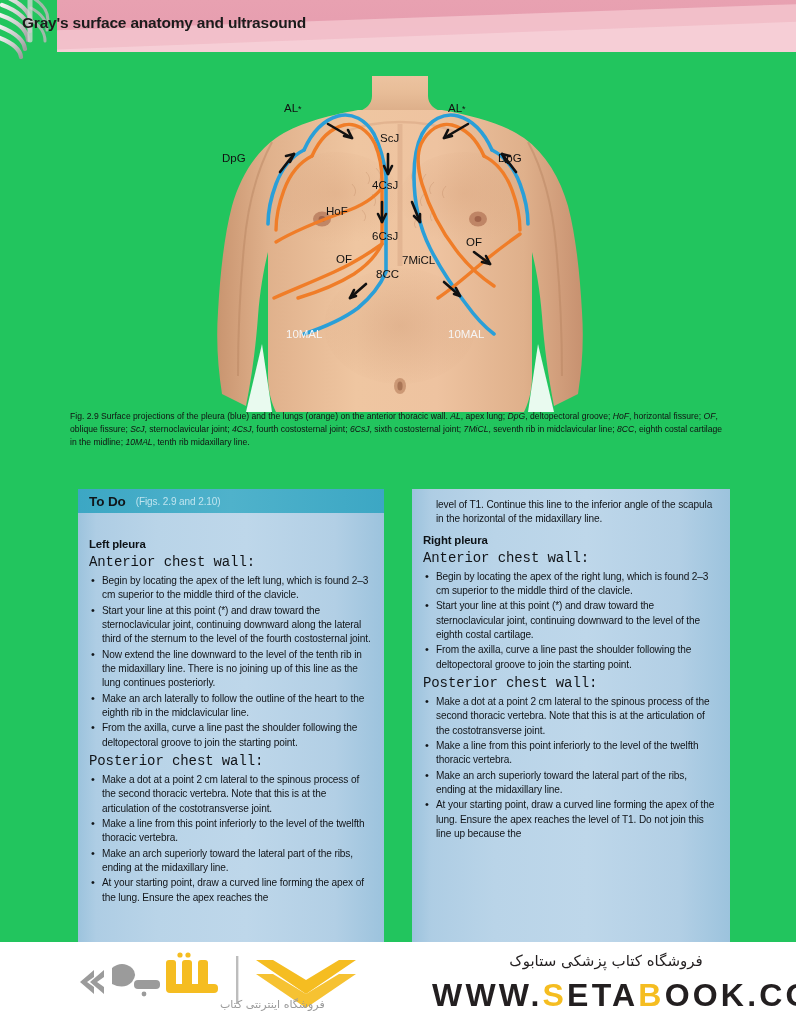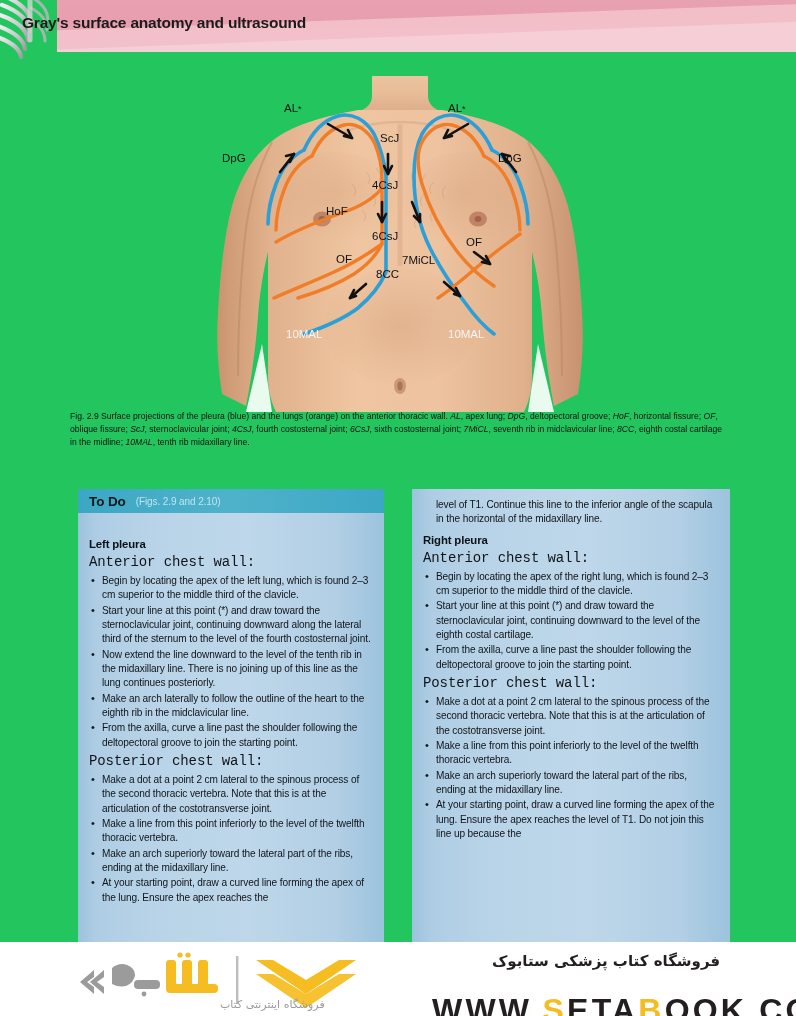--- a/index.html
+++ b/index.html
@@ -157,23 +157,22 @@
   }
   .footer-right {
     position: absolute; left: 432px; top: 10px; width: 348px;
     text-align: center;
   }
   .fa-line {
     direction: rtl;
     font-size: 15px;
     color: #231f20;
     font-family: "DejaVu Sans", sans-serif;
-    margin-bottom: 22px;
+    margin-bottom: 7px;
     white-space: nowrap;
-    font-weight: bold;
   }
   .url-line {
     font-size: 32px;
     font-weight: 700;
     letter-spacing: 3.2px;
     color: #231f20;
     font-family: "Liberation Sans", sans-serif;
     white-space: nowrap;
     text-align: center;
   }

